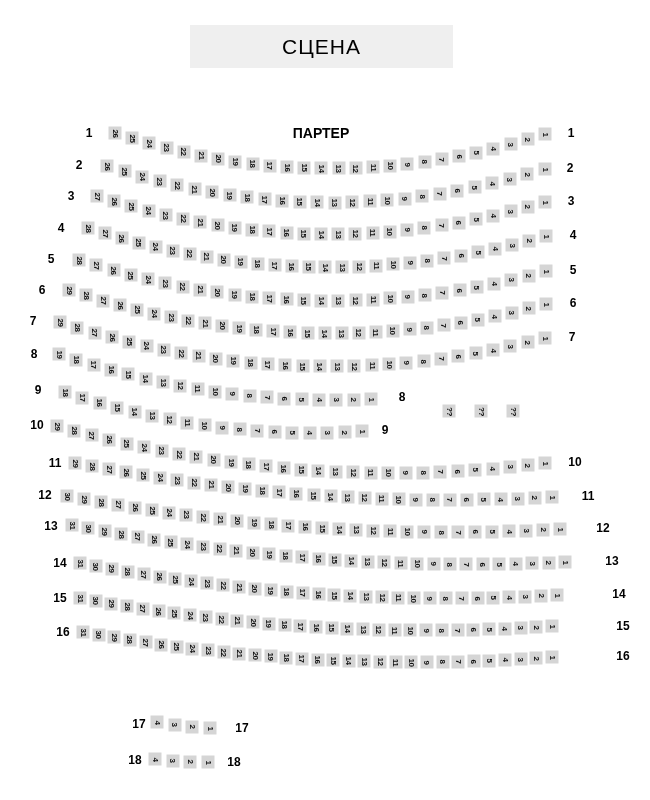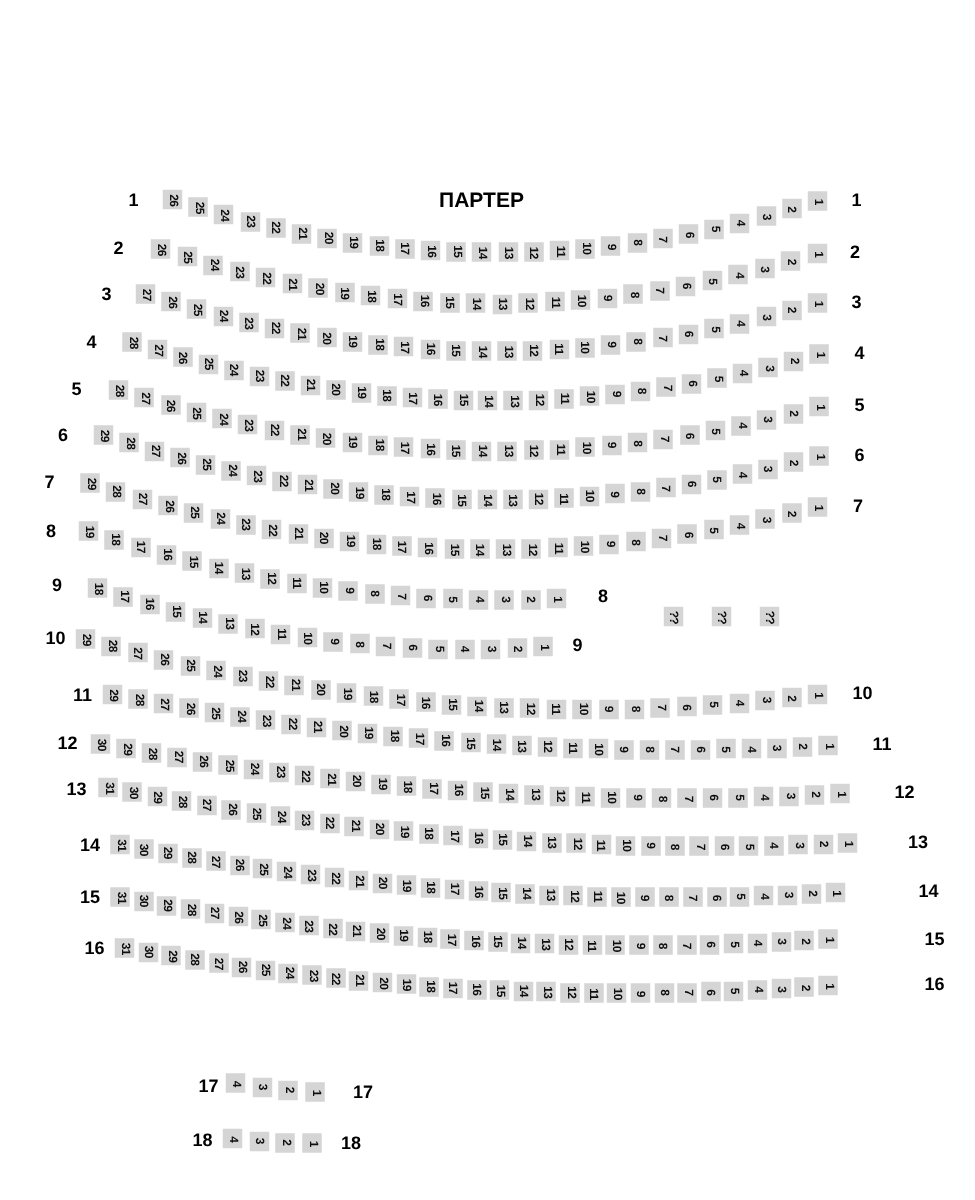--- a/index.html
+++ b/index.html
@@ -33,20 +33,21 @@
   .seat > span{
     transform:rotate(90deg);
     font-size:8px;font-weight:700;color:#0e0e0e;
     line-height:1;white-space:nowrap;letter-spacing:-0.5px;
   }
 </style>
 </head>
 <body>
 
 <div id="seating-chart">
+  <div class="stage" style="background: rgb(239, 239, 239); color: rgb(0, 0, 0);">СЦЕНА</div>
   <div class="section-title">ПАРТЕР</div>
   <div id="seat-map">
       <div class="seat" style="left: 115px; top: 133px; background: rgb(213, 213, 213);">
         <span style="color: rgb(14, 14, 14);">26</span>
       </div>
       <div class="seat" style="left: 132.2px; top: 138.416px; background: rgb(213, 213, 213);">
         <span style="color: rgb(14, 14, 14);">25</span>
       </div>
       <div class="seat" style="left: 149.4px; top: 143.384px; background: rgb(213, 213, 213);">
         <span style="color: rgb(14, 14, 14);">24</span>

